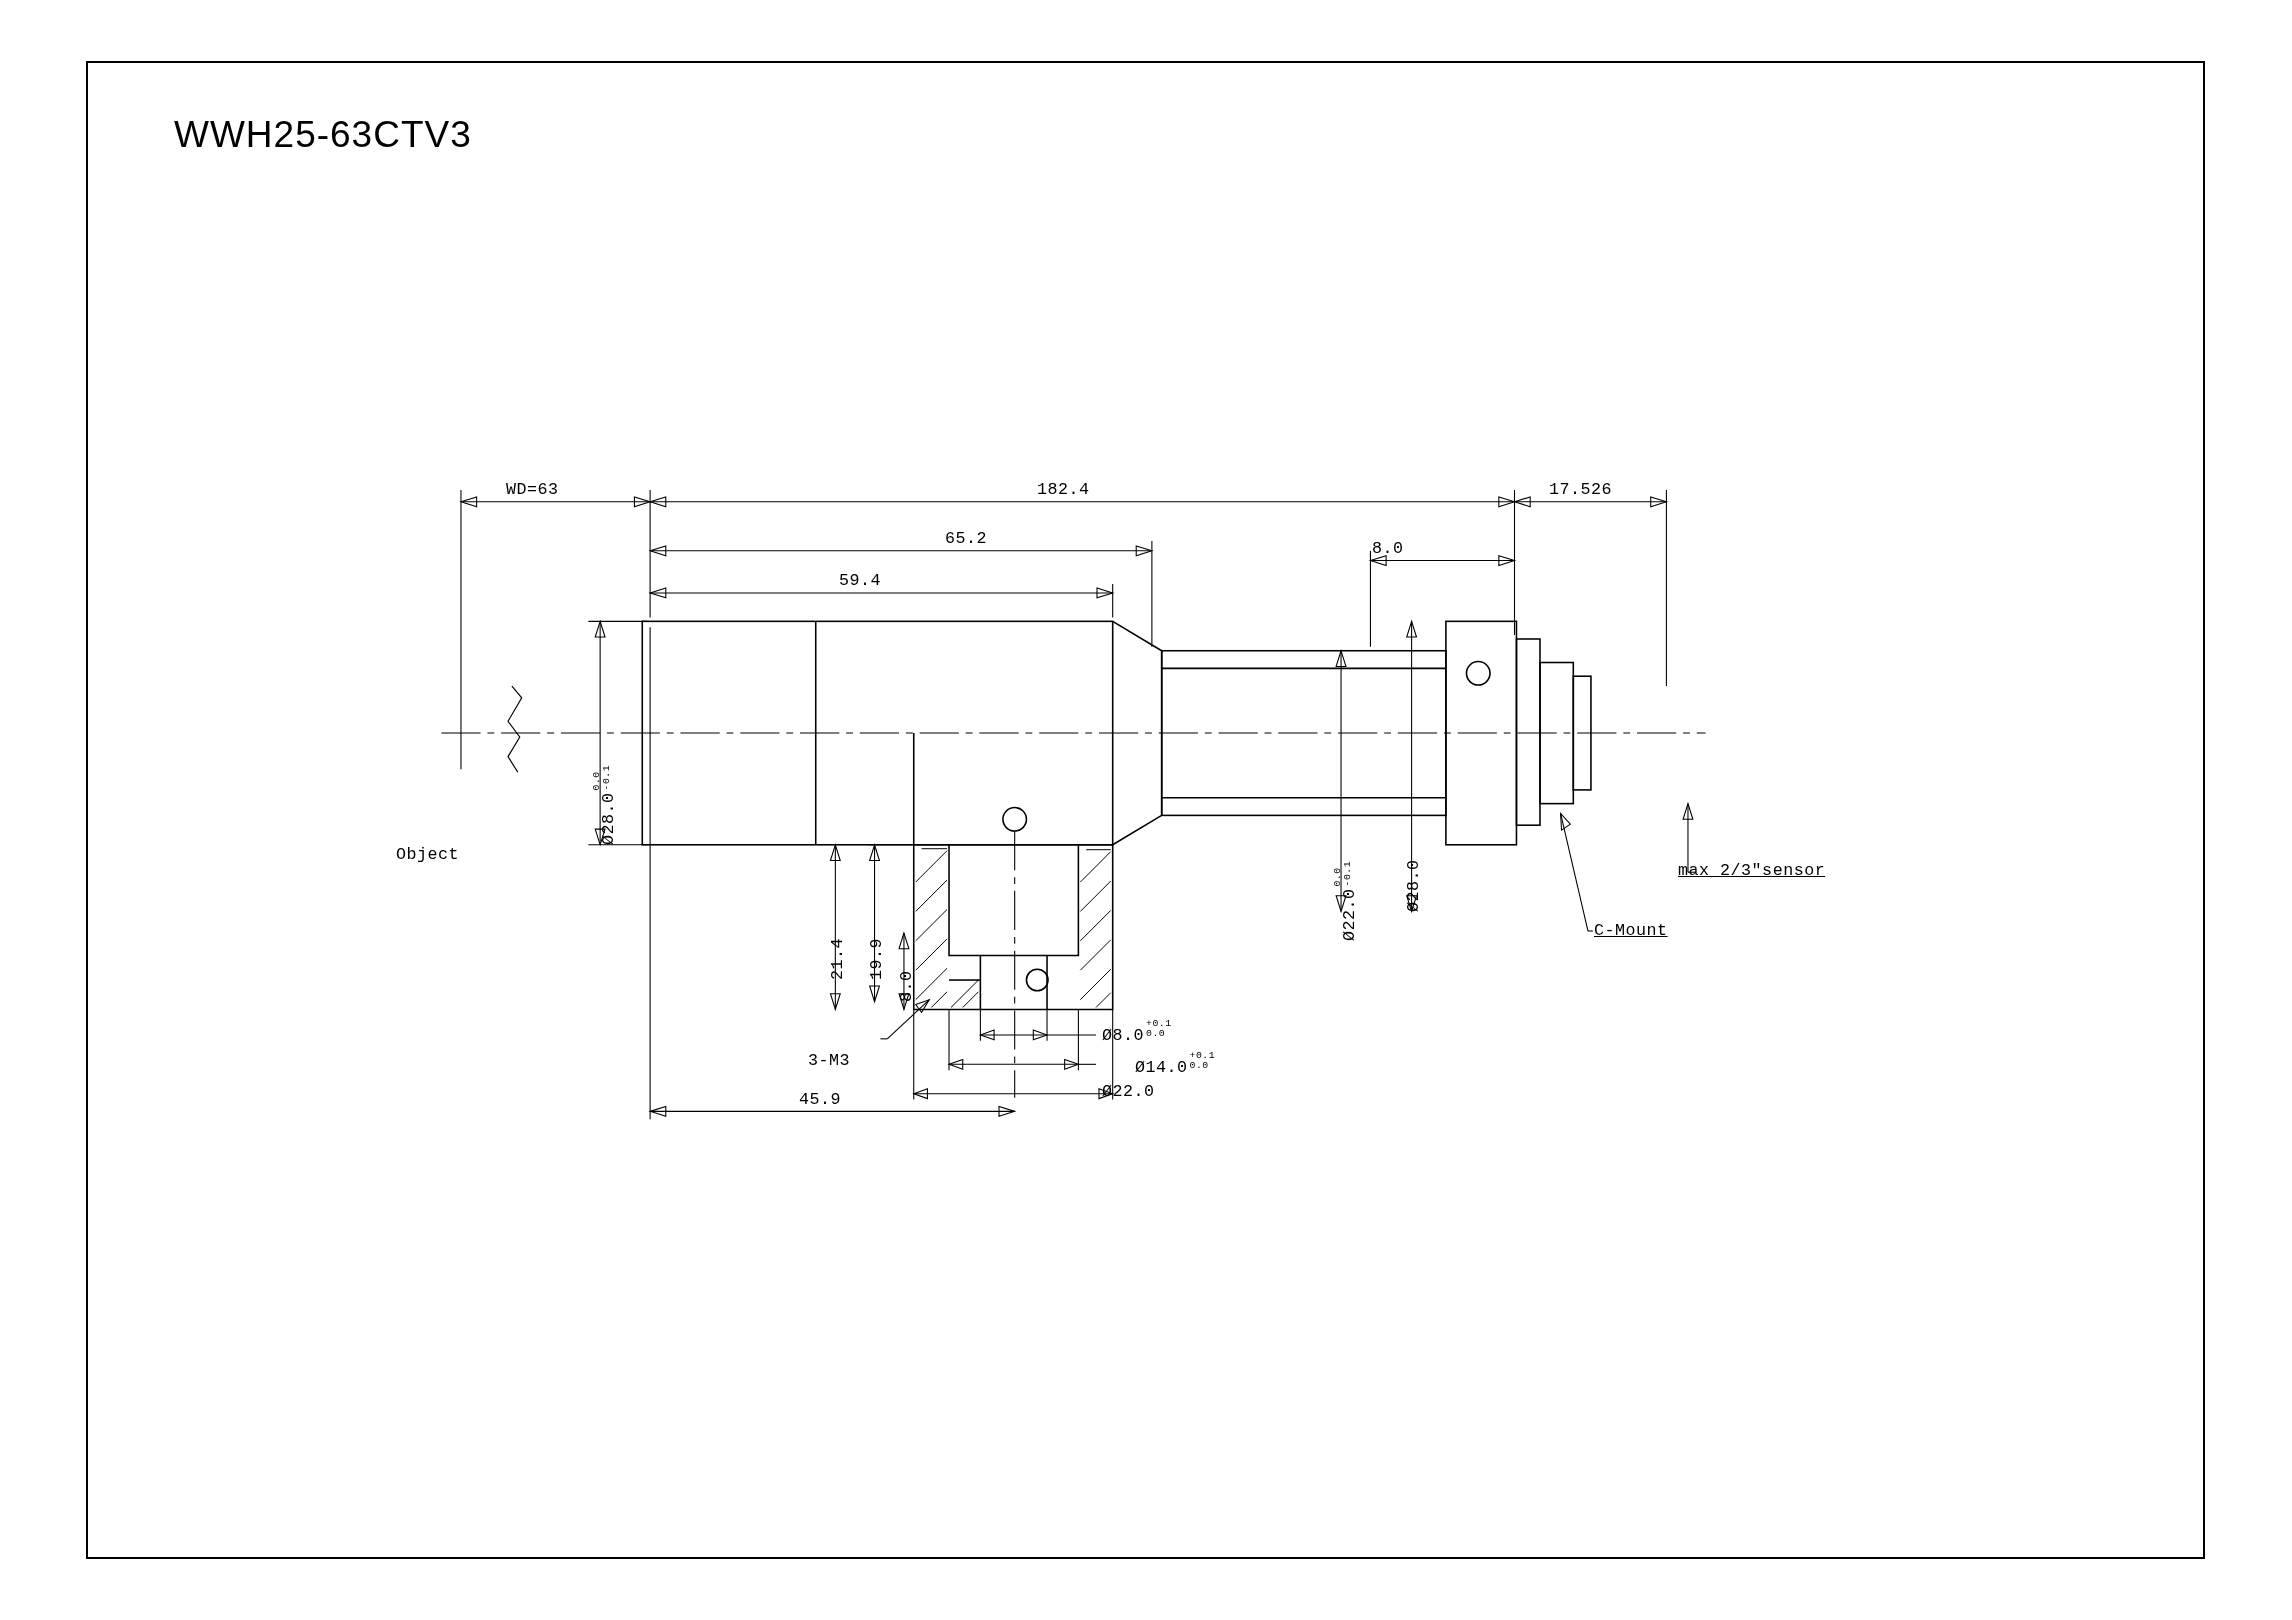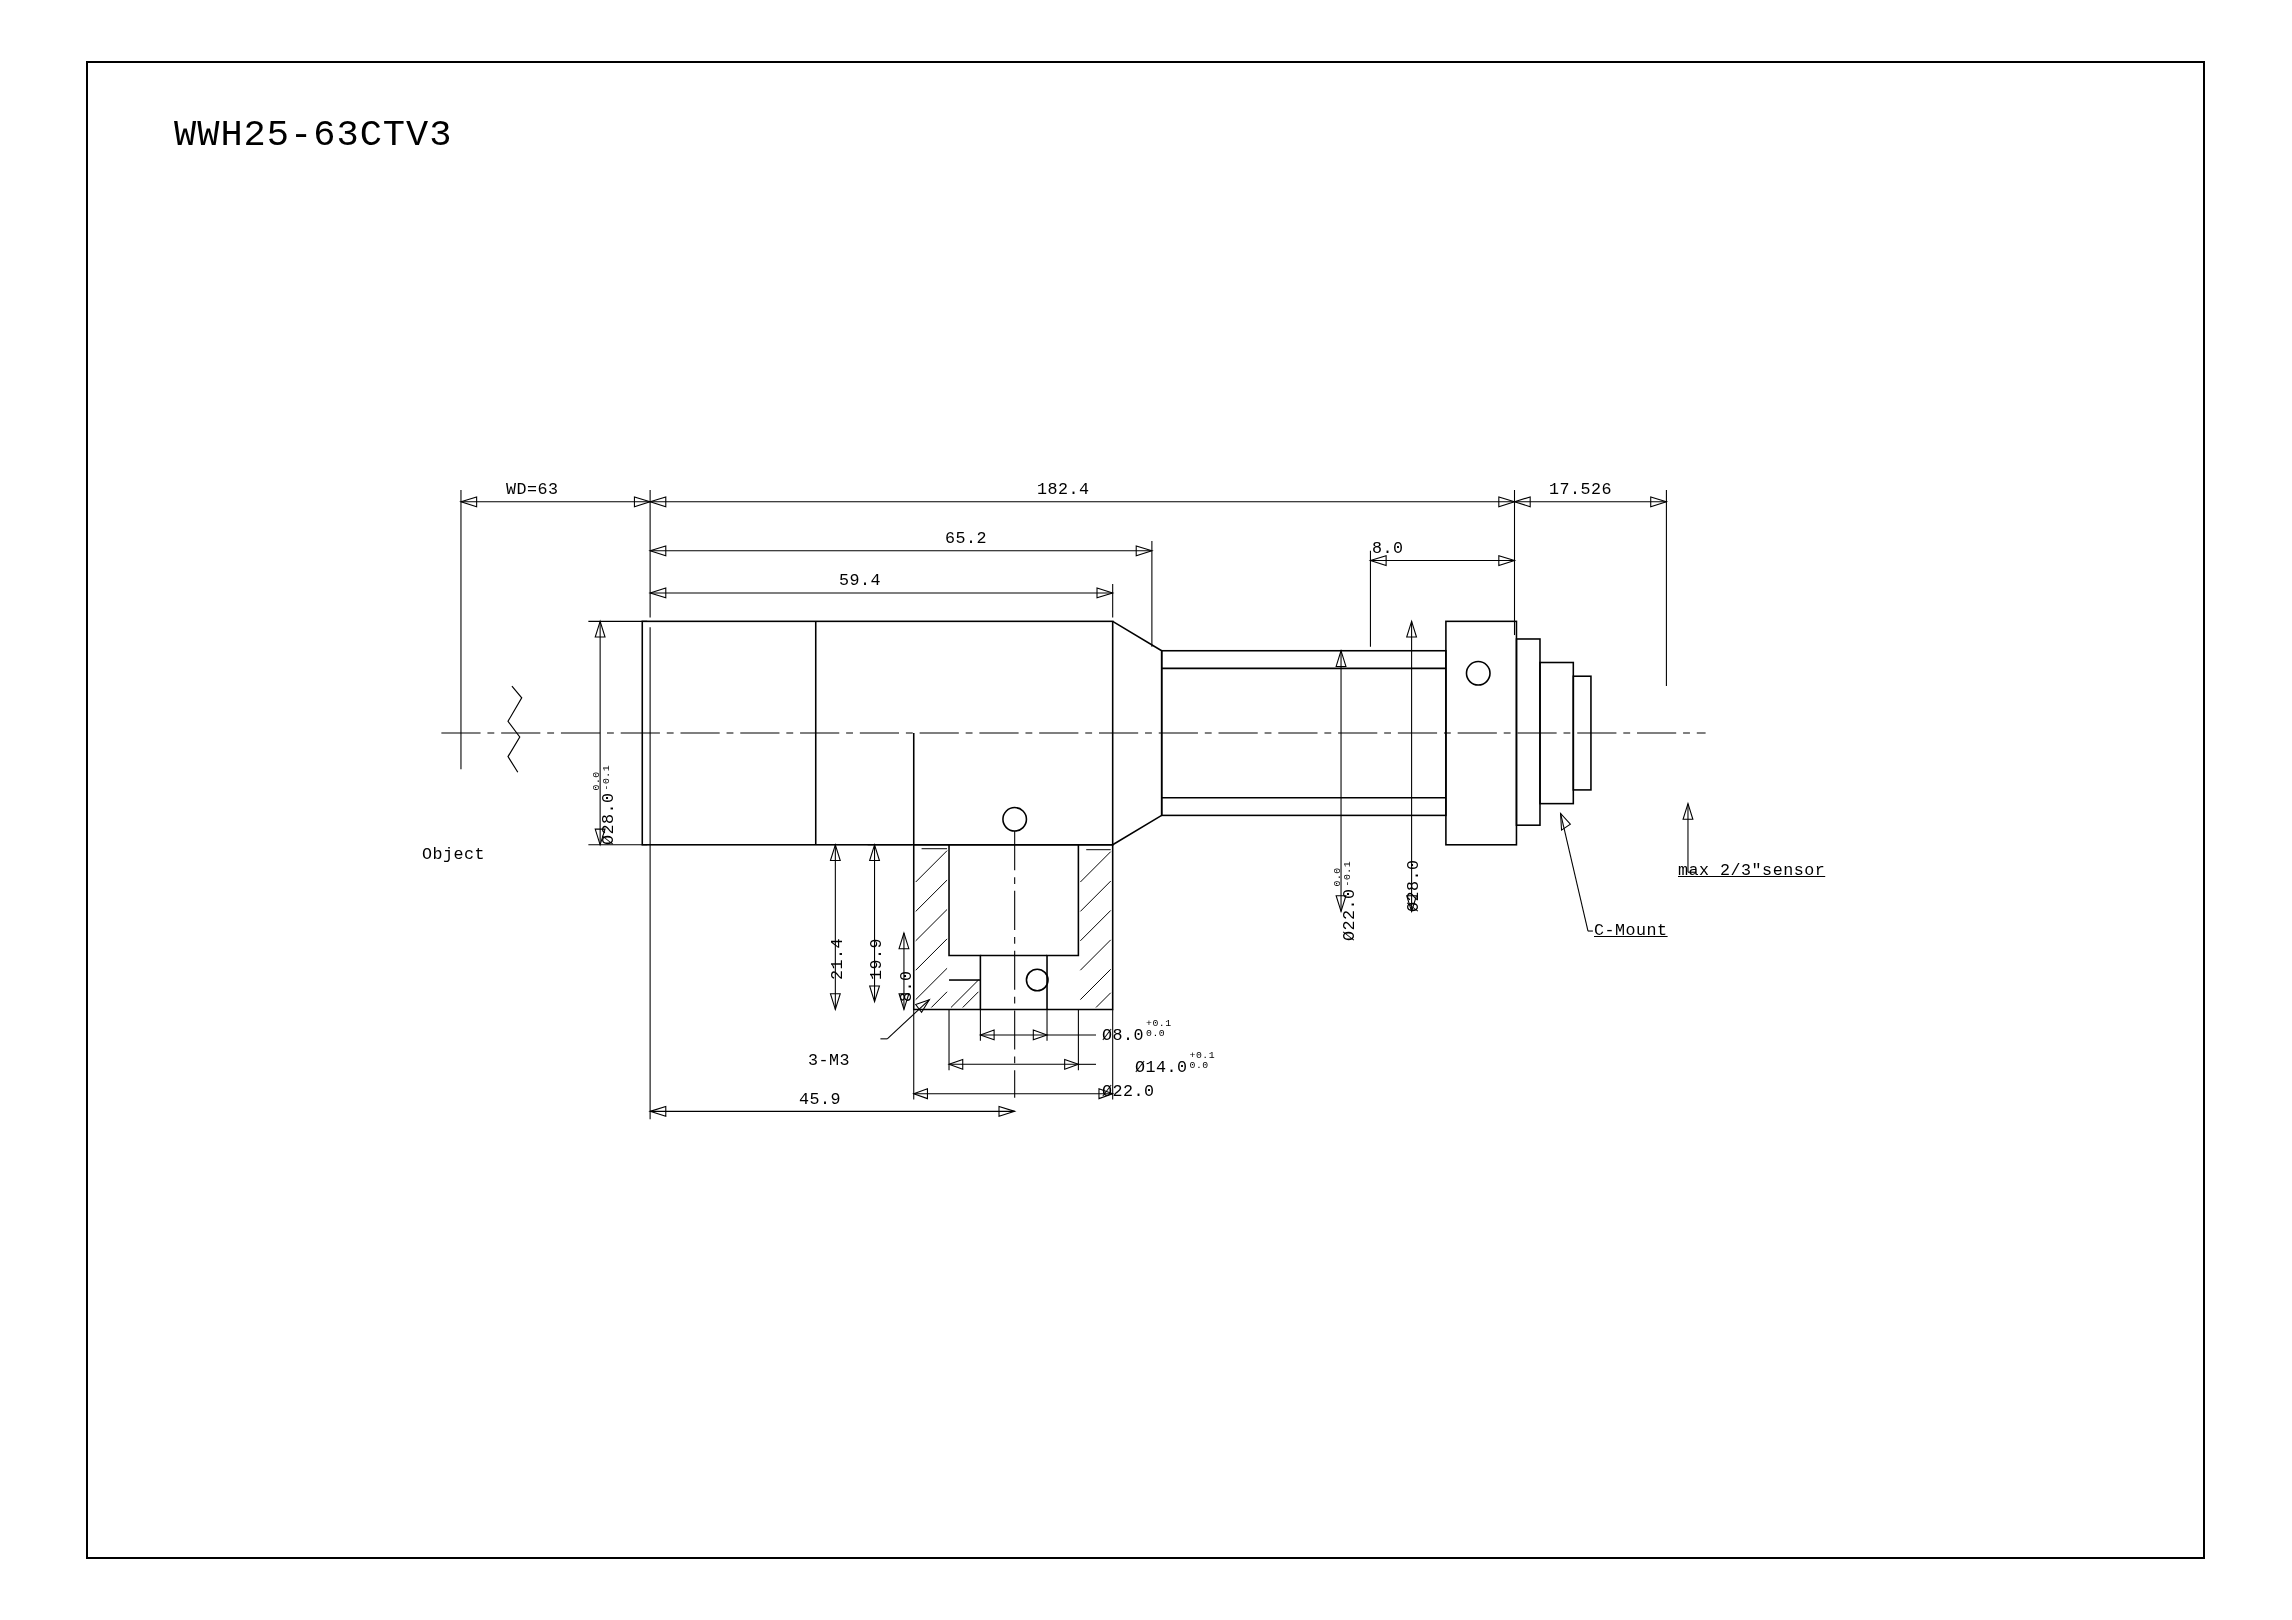--- a/index.html
+++ b/index.html
@@ -26,21 +26,21 @@
     border: 2.9px solid #000;
     box-sizing: border-box;
   }
   #title {
     position: absolute;
     left: 174px;
     top: 114px;
     font-size: 37px;
     letter-spacing: 1px;
     color: #000;
-    font-family: Liberation Mono, monospace;
+    font-family: Liberation Sans, sans-serif;
     white-space: nowrap;
   }
   .lbl {
     position: absolute;
     font-family: "Liberation Mono", monospace;
     font-size: 16.7px;
     color: #000;
     white-space: nowrap;
     letter-spacing: 0.5px;
   }
@@ -246,21 +246,21 @@
 
   </svg>
 
   <div class="lbl" style="left:506px; top:480px;">WD=63</div>
   <div class="lbl" style="left:1037px; top:480px;">182.4</div>
   <div class="lbl" style="left:1549px; top:480px;">17.526</div>
   <div class="lbl" style="left:925px; top:529px;margin-left:20px;">65.2</div>
   <div class="lbl" style="left:839px; top:571px;">59.4</div>
   <div class="lbl" style="left:1372px; top:539px;">8.0</div>
 
-  <div class="lbl" style="left:422px; top:845px;">Object</div>
+  <div class="lbl" style="left:396px; top:845px;">Object</div>
 
   <div class="lbl vert" style="left:592px; top:845px;">
     <span>Ø28.0</span><span class="tol"><span>0.0</span><span>-0.1</span></span>
   </div>
 
   <div class="lbl vert" style="left:1333px; top:941px;">
     <span>Ø22.0</span><span class="tol"><span>0.0</span><span>-0.1</span></span>
   </div>
 
   <div class="lbl vert" style="left:1404px; top:912px;">Ø28.0</div>

